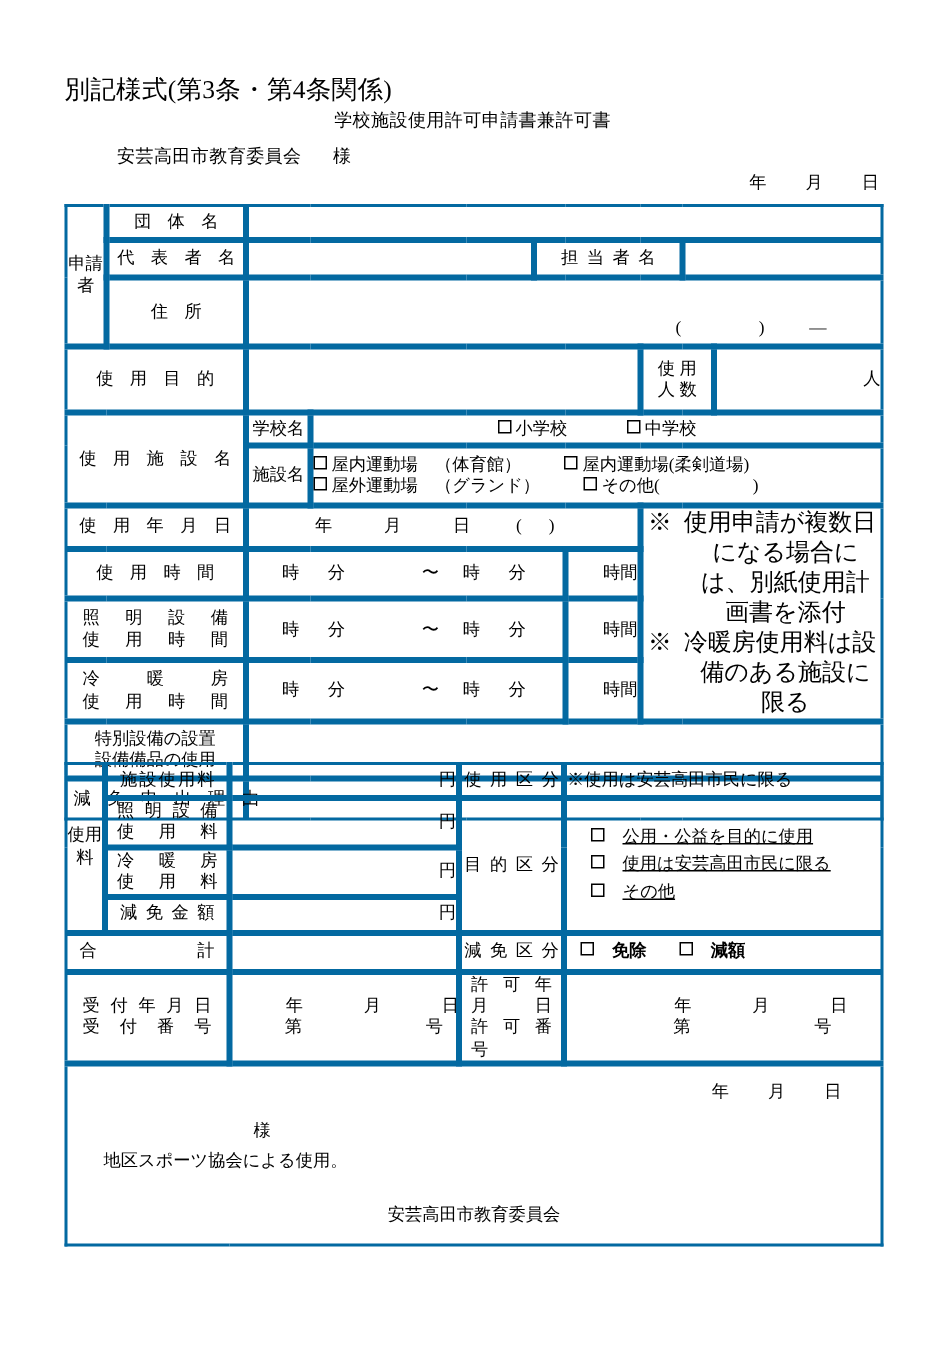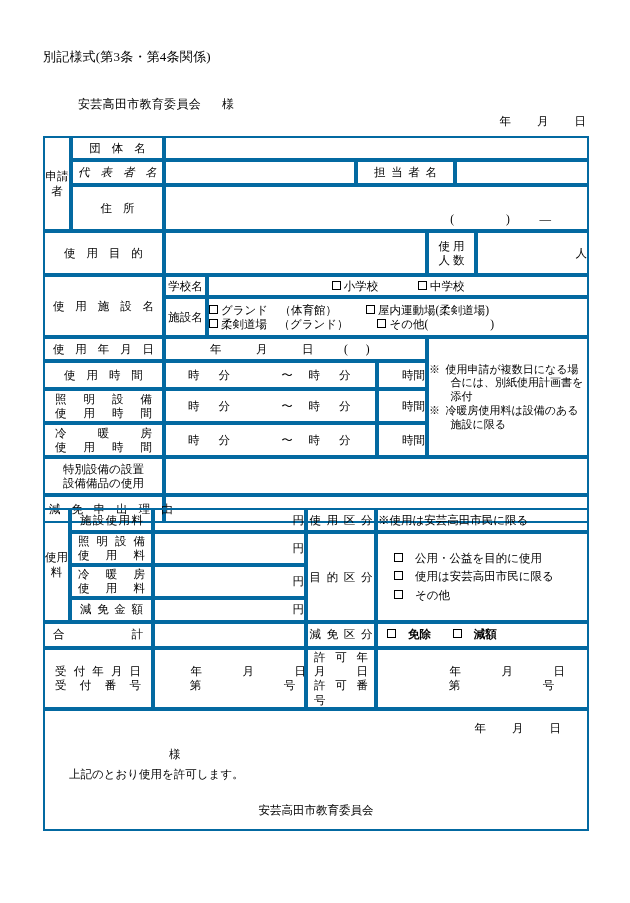--- a/index.html
+++ b/index.html
@@ -19,21 +19,21 @@
     position: relative;
     width: 630px;
     height: 903px;
   }
 
   
   .form-no {
     position: absolute;
     left: 43px;
     top: 48px;
-    font-size: 13px;
+    font-size: 17px;
     letter-spacing: 0.2px;
     white-space: nowrap;
   }
   .doc-title {
     position: absolute;
     left: 0;
     top: 72px;
     width: 630px;
     text-align: center;
     font-size: 12px;
@@ -164,23 +164,23 @@
     white-space: nowrap;
   }
   .date-row .y { width: 46px; }
   .date-row .m { width: 46px; }
   .date-row .d { width: 42px; }
   .date-row .paren { }
 
   
   .note {
     padding: 4px 5px 4px 6px;
-    font-size: 11px;
+    font-size: 16px;
     line-height: 1.42;
-    text-align: left;
+    text-align: center;
     vertical-align: top;
     font-family: Liberation Serif, serif;
   }
   .note .li {
     display: block;
     padding-left: 1.95em;
     text-indent: -1.95em;
     white-space: normal;
   }
   .note .li .mk { margin-right: 0.5em; }
@@ -206,20 +206,21 @@
     white-space: nowrap;
   }
   .fac-lines .c2 { margin-left: 26px; }
   .fac-lines .w1 { display: inline-block; min-width: 96px; }
   .fac-other-blank { display: inline-block; width: 62px; }
 
   .purpose-list {
     padding: 3px 14px 3px 16px;
     line-height: 1.62;
     white-space: nowrap;
+    text-decoration: underline;
   }
   .purpose-list .ck-lbl { margin-left: 9px; }
   .reduce-line {
     padding-left: 9px;
     white-space: nowrap;
     font-weight: bold;
   }
   .reduce-line .sep { display: inline-block; width: 16px; }
   .reduce-line .ck-lbl { margin-left: 9px; }
   .note-limit {
@@ -274,20 +275,21 @@
     font-size: 11.5px;
   }
   .perm-box-inner { position: relative; height: 100%; }
 </style>
 </head>
 <body>
 
 <div class="page">
 
   <div class="form-no">別記様式(第3条・第4条関係)</div>
+  <div class="doc-title">学校施設使用許可申請書兼許可書</div>
   <div class="addressee">安芸高田市教育委員会</div>
   <div class="addressee-suffix">様</div>
   <div class="date-line-top">
     <span class="dt-y">年</span><span class="dt-m">月</span><span>日</span>
   </div>
 
   <table class="form" style="left:43px; top:136px; width:544px;">
     <colgroup>
       <col style="width:27px">
       <col style="width:93px">
@@ -302,21 +304,21 @@
     </colgroup>
 
     <tbody>
         <tr>
       <td rowspan="3" class="vert-lbl outer-left outer-top">申請者</td>
       <td class="lbl outer-top" style="height:20px;">団 体 名</td>
       <td colspan="8" class="blank outer-top outer-right"></td>
     </tr>
 
     <tr>
-      <td class="lbl" style="height:21px;font-style:italic;">代 表 者 名</td>
+      <td class="lbl" style="height:21px;">代 表 者 名</td>
       <td colspan="3" class="blank"></td>
       <td colspan="3" class="lbl-tight">担 当 者 名</td>
       <td colspan="2" class="blank outer-right"></td>
     </tr>
 
     <tr>
       <td class="lbl" style="height:42px;">住 所</td>
       <td colspan="8" class="blank outer-right" style="vertical-align:bottom;">
         <div style="text-align:right; padding:0 36px 3px 0; white-space:nowrap;">
           <span>(</span>
@@ -347,25 +349,25 @@
         <span class="chk"><span class="chk-box"></span><span>小学校</span></span>
         <span class="gap"></span>
         <span class="chk"><span class="chk-box"></span><span>中学校</span></span>
       </td>
     </tr>
 
     <tr>
       <td class="lbl-plain" style="height:36px;">施設名</td>
       <td colspan="7" class="fac-lines outer-right">
         <div>
-          <span class="chk w1"><span class="chk-box"></span><span>グランド　（体育館）</span></span>
+          <span class="chk w1"><span class="chk-box"></span><span>屋内運動場　（体育館）</span></span>
           <span class="chk c2"><span class="chk-box"></span><span>屋内運動場(柔剣道場)</span></span>
         </div>
         <div>
-          <span class="chk w1"><span class="chk-box"></span><span>柔剣道場　（グランド）</span></span>
+          <span class="chk w1"><span class="chk-box"></span><span>屋外運動場　（グランド）</span></span>
           <span class="chk c2"><span class="chk-box"></span><span>その他(</span><span class="fac-other-blank"></span><span>)</span></span>
         </div>
       </td>
     </tr>
 
     <tr>
       <td colspan="2" class="lbl outer-left" style="height:20px;">使 用 年 月 日</td>
       <td colspan="5" class="blank">
         <div class="date-row">
           <span class="y">年</span>
@@ -560,21 +562,21 @@
       </td>
     </tr>
 
     <tr>
       <td colspan="6" class="outer-left outer-right outer-bot" style="height:118px; vertical-align:top;">
         <div class="perm-box-inner">
           <div class="perm-date">
             <span class="y">年</span><span class="m">月</span><span>日</span>
           </div>
           <div class="perm-sama">様</div>
-          <div class="perm-text">上記のとおり使用を許可します。</div>
+          <div class="perm-text">地区スポーツ協会による使用。</div>
           <div class="perm-org">安芸高田市教育委員会</div>
         </div>
       </td>
     </tr>
   </tbody>
     </table>
 
 </div>
 
 </body></html>

